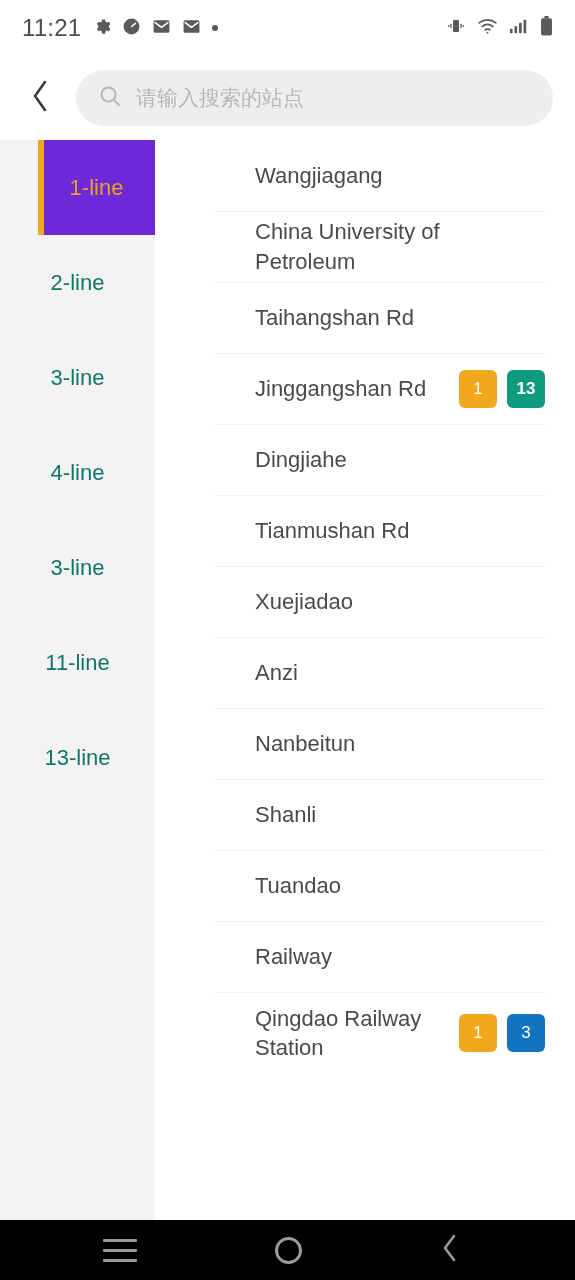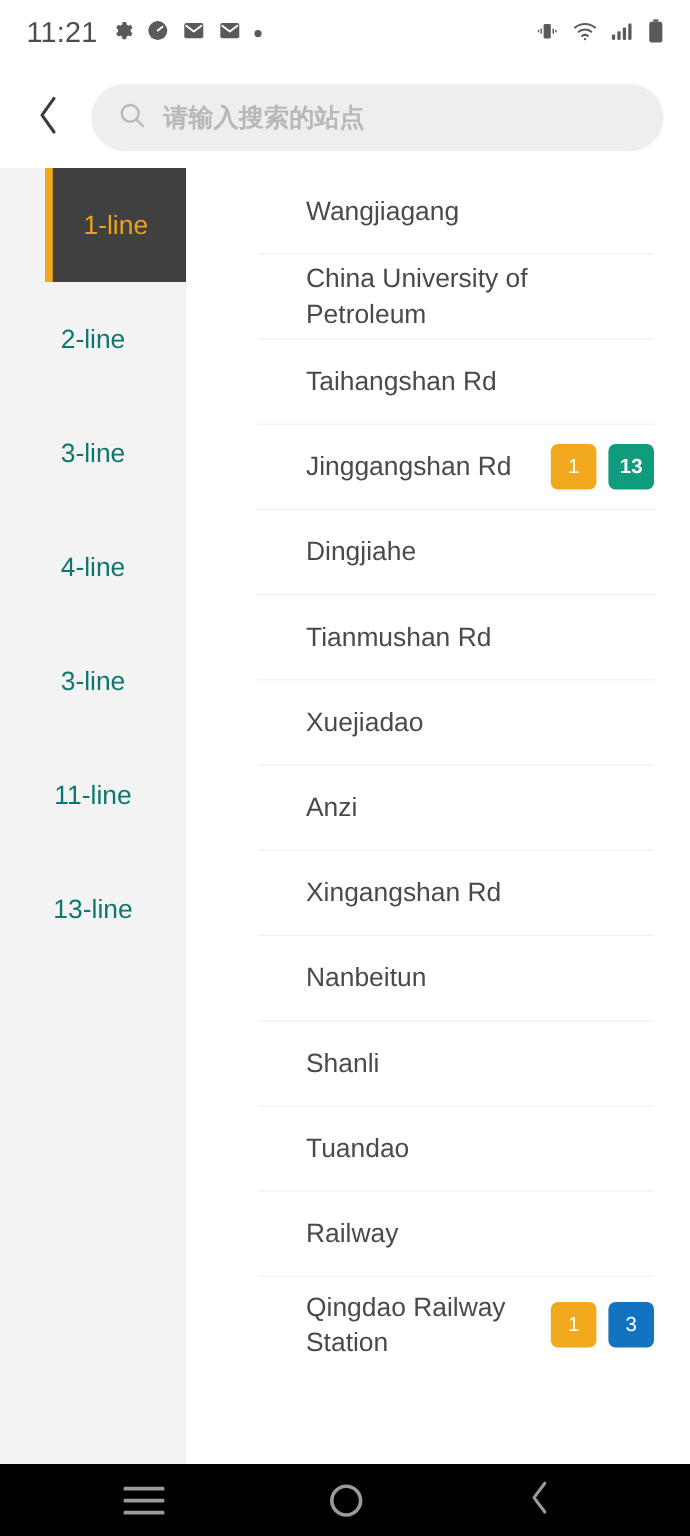--- a/index.html
+++ b/index.html
@@ -25,40 +25,40 @@
 
   
   .searchbar {
     position:absolute; top:56px; left:0; width:575px; height:84px;
     background:#ffffff; display:flex; align-items:center; padding:0 22px;
   }
   .back-chevron { width:36px; height:44px; flex:0 0 36px; display:flex; align-items:center; justify-content:center; }
   .search-field {
     margin-left:18px; flex:1 1 auto; height:56px;
     background:#eeeeee; border-radius:28px;
-    display:flex; align-items:center; padding:0 22px; gap:14px;font-weight:bold;
+    display:flex; align-items:center; padding:0 22px; gap:14px;
   }
   .search-ph { font-size:21px; color:#b8b8b8; white-space:nowrap; }
 
   
   .body-area {
     position:absolute; top:140px; left:0; width:575px; height:1080px;
     display:flex; background:#ffffff;
   }
 
   
   .sidebar {
     width:155px; flex:0 0 155px; height:1080px;
     background:#f3f3f3; position:relative;
   }
   .side-item {
     height:95px; display:flex; align-items:center; justify-content:center;
     position:relative; font-size:22px; color:#0f766e;
   }
-  .side-item.active { background:#404040; color:#eaa21a;margin-left:38px; }
+  .side-item.active { background:#6d28d9; color:#eaa21a;margin-left:38px; }
   .side-item.active::before {
     content:""; position:absolute; left:0; top:0; width:6px; height:100%;
     background:#f0a81e;
   }
 
   
   .list-pane {
     flex:1 1 auto; height:1080px; background:#ffffff;
     overflow:hidden; position:relative;
   }
@@ -239,24 +239,20 @@
       </div>
       <div class="station-row">
         <span class="station-name">Xuejiadao</span>
         <span class="badges"></span>
       </div>
       <div class="station-row">
         <span class="station-name">Anzi</span>
         <span class="badges"></span>
       </div>
       <div class="station-row">
-        <span class="station-name">Xingangshan Rd</span>
-        <span class="badges"></span>
-      </div>
-      <div class="station-row">
         <span class="station-name">Nanbeitun</span>
         <span class="badges"></span>
       </div>
       <div class="station-row">
         <span class="station-name">Shanli</span>
         <span class="badges"></span>
       </div>
       <div class="station-row">
         <span class="station-name">Tuandao</span>
         <span class="badges"></span>

